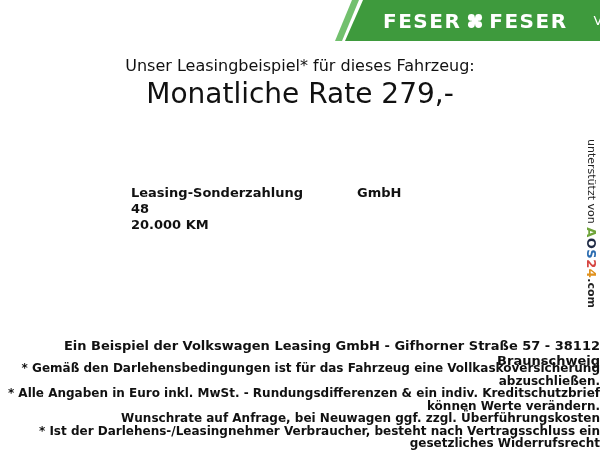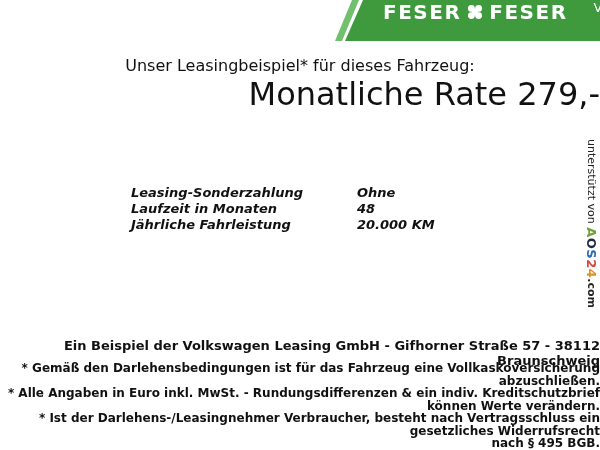--- a/index.html
+++ b/index.html
@@ -10,33 +10,33 @@
   
   .banner-stripe{
     position:absolute;top:0;left:335px;width:25px;height:41px;
     background:#72c06e;
     clip-path:polygon(17px 0,24px 0,7px 100%,0 100%);
   }
   .banner{
     position:absolute;top:0;left:345px;width:255px;height:41px;
     background:#3e9a3d;
     clip-path:polygon(18px 0,100% 0,100% 100%,0 100%);
-    display:flex;align-items:flex-start;padding-left:38px;box-sizing:border-box;
+    display:flex;align-items:center;padding-left:38px;box-sizing:border-box;
     color:#ffffff;
   }
   .brand{display:flex;align-items:center;font-weight:bold;font-size:20px;letter-spacing:1.5px;}
   .clover{display:inline-flex;align-items:center;justify-content:center;margin:0 5px;}
   .vid{margin-left:26px;font-size:13px;letter-spacing:1px;font-weight:normal;}
   
   .titles{position:absolute;top:54px;left:0;right:0;text-align:center;color:#111;}
   .t1{font-size:16px;line-height:24px;}
-  .t2{font-size:32px;line-height:32px;text-align:right;}
+  .t2{font-size:28px;line-height:32px;}
   
   .details{position:absolute;left:131px;top:185px;font-size:13px;font-weight:bold;color:#111;}
-  .details .row{display:flex;line-height:16px;font-style:italic;}
+  .details .row{display:flex;line-height:16px;}
   .details .lbl{width:226px;}
   
   .address{position:absolute;top:338px;left:0;right:0;text-align:right;
     font-size:13px;font-weight:bold;color:#111;}
   .footnotes{position:absolute;top:362px;left:0;right:0;text-align:right;
     font-size:12px;font-weight:bold;color:#111;line-height:12.5px;}
   
   .vertical{
     position:absolute;top:139px;right:2px;height:190px;
     writing-mode:vertical-rl;
@@ -70,37 +70,36 @@
   </div>
 
   <div class="titles">
     <div class="t1">Unser Leasingbeispiel* für dieses Fahrzeug:</div>
     <div class="t2">Monatliche Rate 279,-</div>
   </div>
 
   <div class="details">
     <div class="row">
       <span class="lbl">Leasing-Sonderzahlung</span>
-      <span class="val">Ohne</span>
+      <span class="val">GmbH</span>
     </div>
     <div class="row">
-      <span class="lbl">Laufzeit in Monaten</span>
       <span class="val">48</span>
     </div>
     <div class="row">
-      <span class="lbl">Jährliche Fahrleistung</span>
       <span class="val">20.000 KM</span>
     </div>
   </div>
 
   <div class="address">Ein Beispiel der Volkswagen Leasing GmbH - Gifhorner Straße 57 - 38112 Braunschweig</div>
 
   <div class="footnotes">
     <div>* Gemäß den Darlehensbedingungen ist für das Fahrzeug eine Vollkaskoversicherung abzuschließen.</div>
     <div>* Alle Angaben in Euro inkl. MwSt. - Rundungsdifferenzen &amp; ein indiv. Kreditschutzbrief können Werte verändern.</div>
+    <div>Wunschrate auf Anfrage, bei Neuwagen ggf. zzgl. Überführungskosten</div>
     <div>* Ist der Darlehens-/Leasingnehmer Verbraucher, besteht nach Vertragsschluss ein gesetzliches Widerrufsrecht</div>
     <div>nach § 495 BGB.</div>
   </div>
 
   <div class="vertical">
     <span>unterstützt von </span><span class="aos"><span style="color: rgb(111, 164, 58);">A</span><span style="color: rgb(31, 42, 68);">O</span><span style="color: rgb(43, 108, 176);">S</span><span style="color: rgb(214, 69, 65);">2</span><span style="color: rgb(224, 146, 30);">4</span></span><span class="suffix">.com</span>
   </div>
 
 </div>
 

